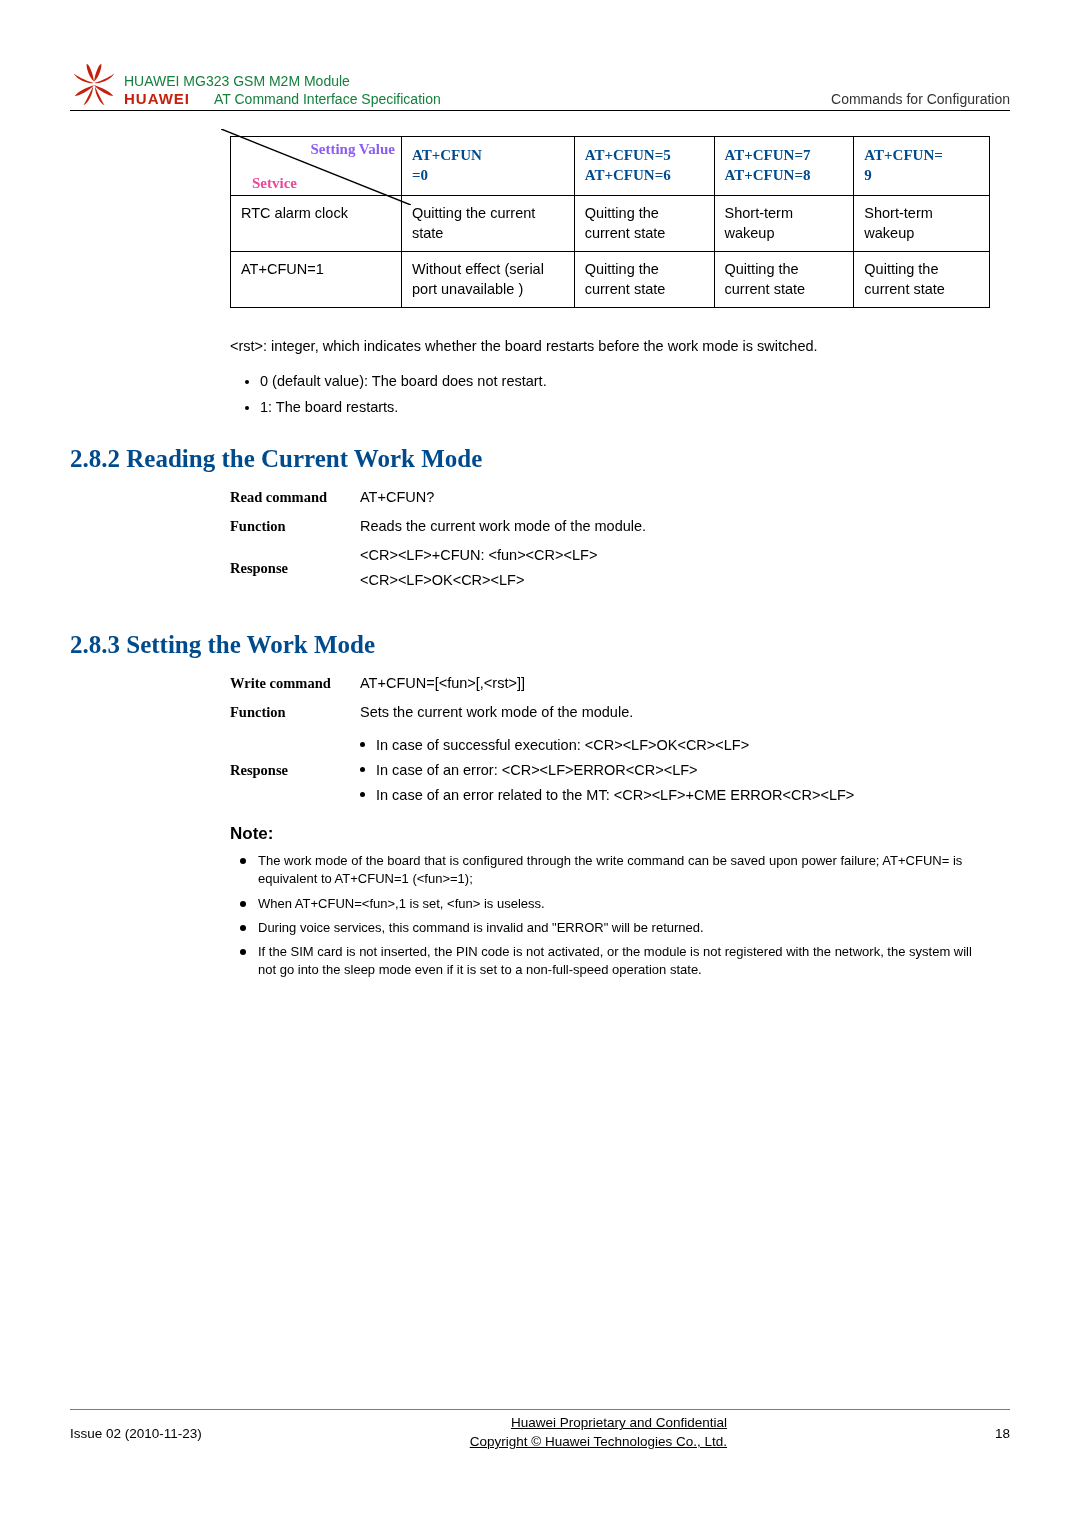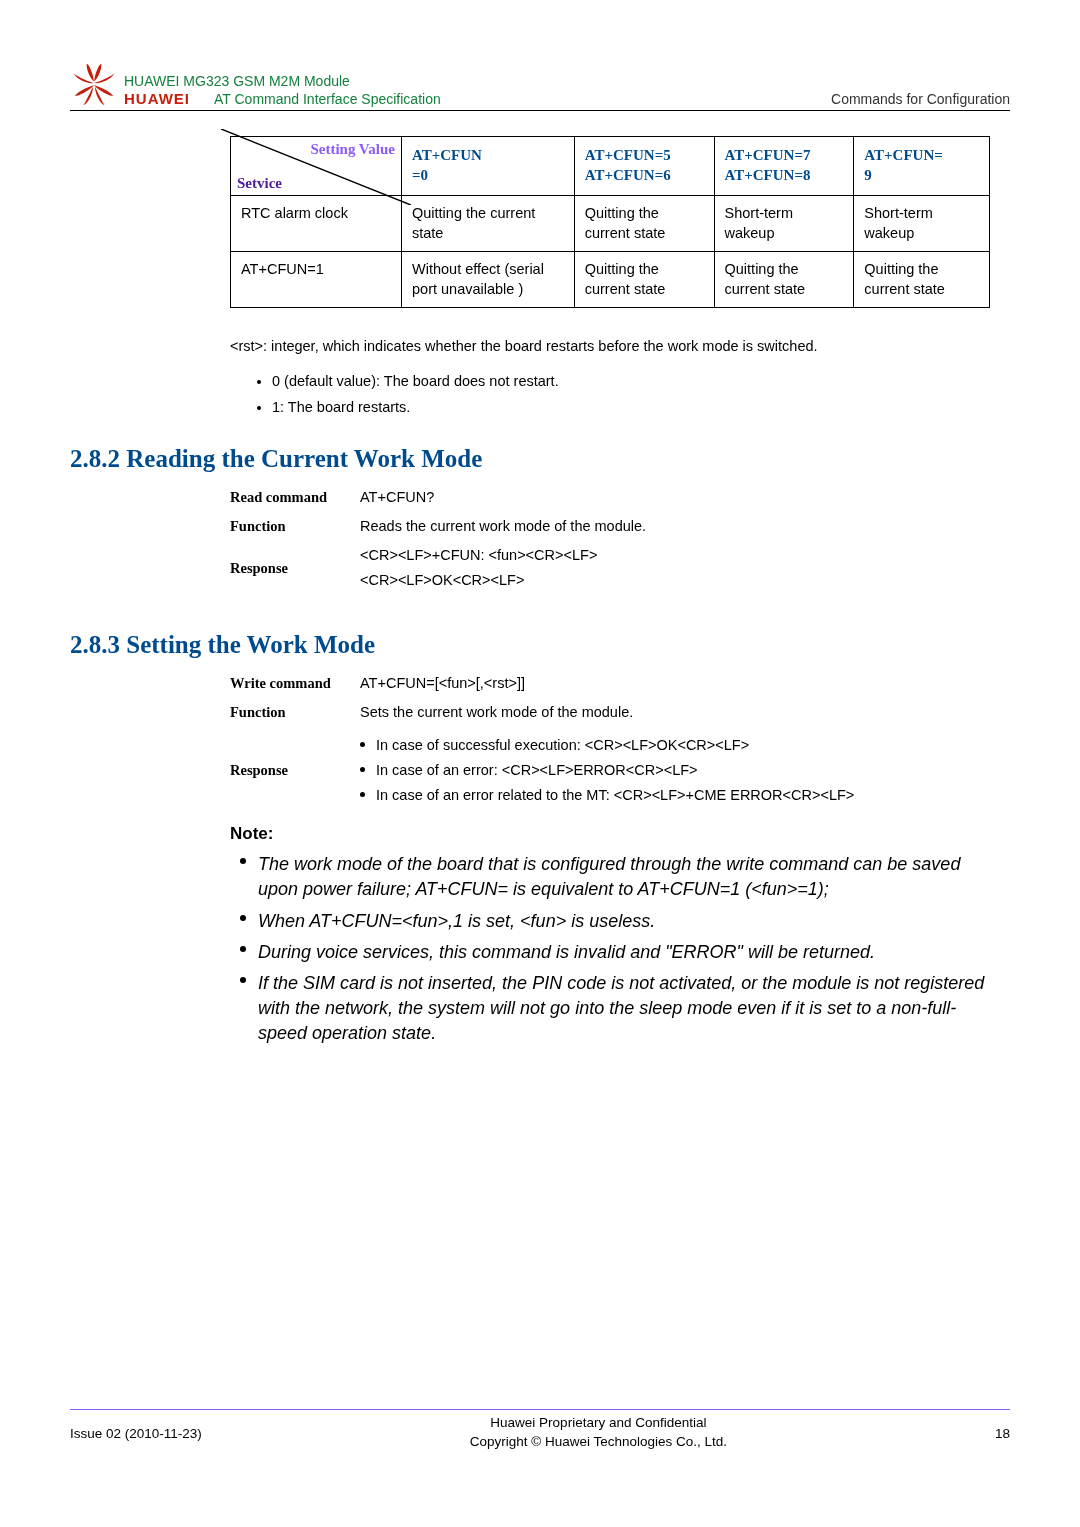--- a/index.html
+++ b/index.html
@@ -94,44 +94,43 @@
   }
   .diag-top {
     position: absolute;
     top: 2px; right: 6px;
     font-family: "Times New Roman", serif;
     font-weight: bold;
     color: #8b5cf6;
   }
   .diag-bot {
     position: absolute;
-    bottom: 2px; left: 6px;
+    bottom: 2px; left: 21px;
     font-family: "Times New Roman", serif;
     font-weight: bold;
-    color: #4c1d95;
+    color: #ec4899;
   }
   .para { margin: 14px 0; line-height: 1.4; }
   ul.bullets {
     list-style: disc;
     margin: 8px 0 14px 26px;
     padding: 0;
   }
-  ul.bullets li { margin: 6px 16px; line-height: 1.4; }
+  ul.bullets li { margin: 6px 4px; line-height: 1.4; }
   ul.round {
     list-style: none;
     margin: 8px 0 14px 10px;
     padding: 0;
   }
   ul.round li {
     position: relative;
     padding-left: 18px;
     margin: 6px 0;
     line-height: 1.4;
-    font-size: 18px;
-    font-style: italic;
+    font-size: 13px;
   }
   ul.round li::before {
     content: "";
     position: absolute;
     left: 0;
     top: 6px;
     width: 6px;
     height: 6px;
     background: #000;
     border-radius: 50%;
@@ -168,21 +167,21 @@
     bottom: 28px;
     left: 70px;
     right: 70px;
     border-top: 1px solid #8b5cf6;
     display: flex;
     justify-content: space-between;
     align-items: center;
     padding-top: 4px;
     font-size: 13.5px;
   }
-  .footer-mid { text-align: center; line-height: 1.4; }
+  .footer-mid { text-align: right; line-height: 1.4; text-decoration: underline; }
 </style>
 </head>
 <body>
 
 <div class="page">
 
   <div class="header">
     <div class="header-left">
       <div class="logo">
         <svg viewBox="0 0 100 100">

